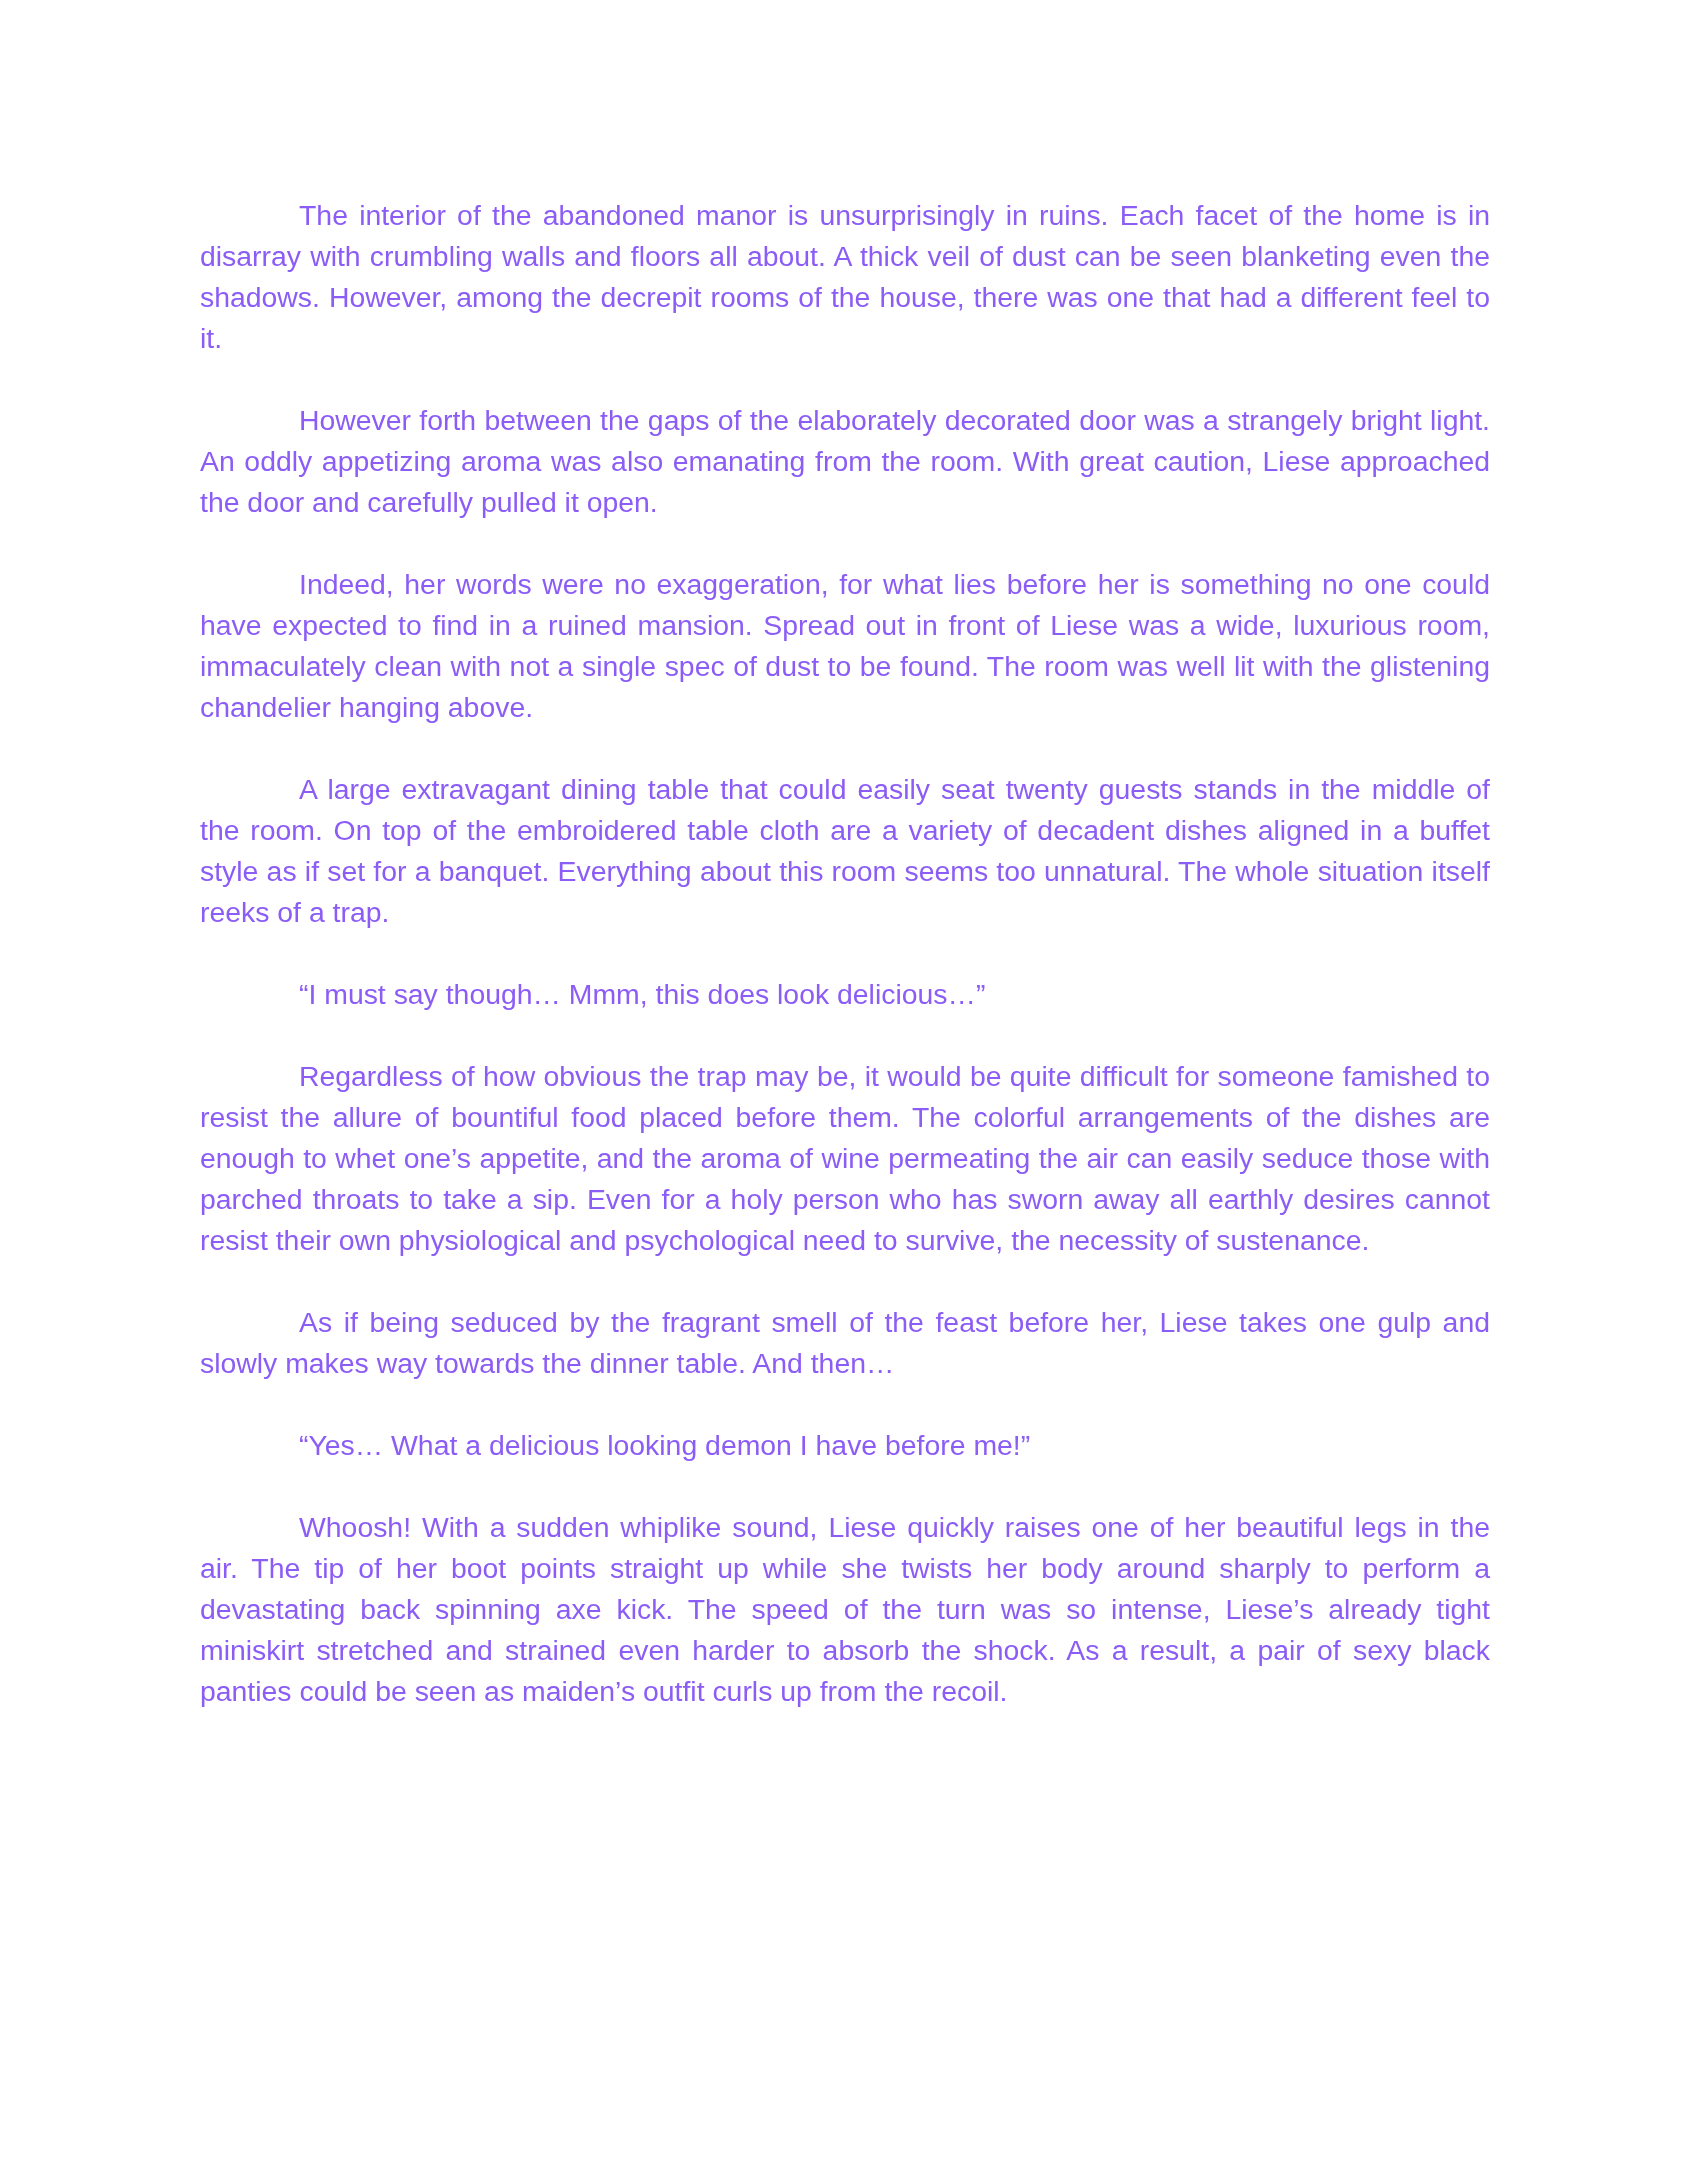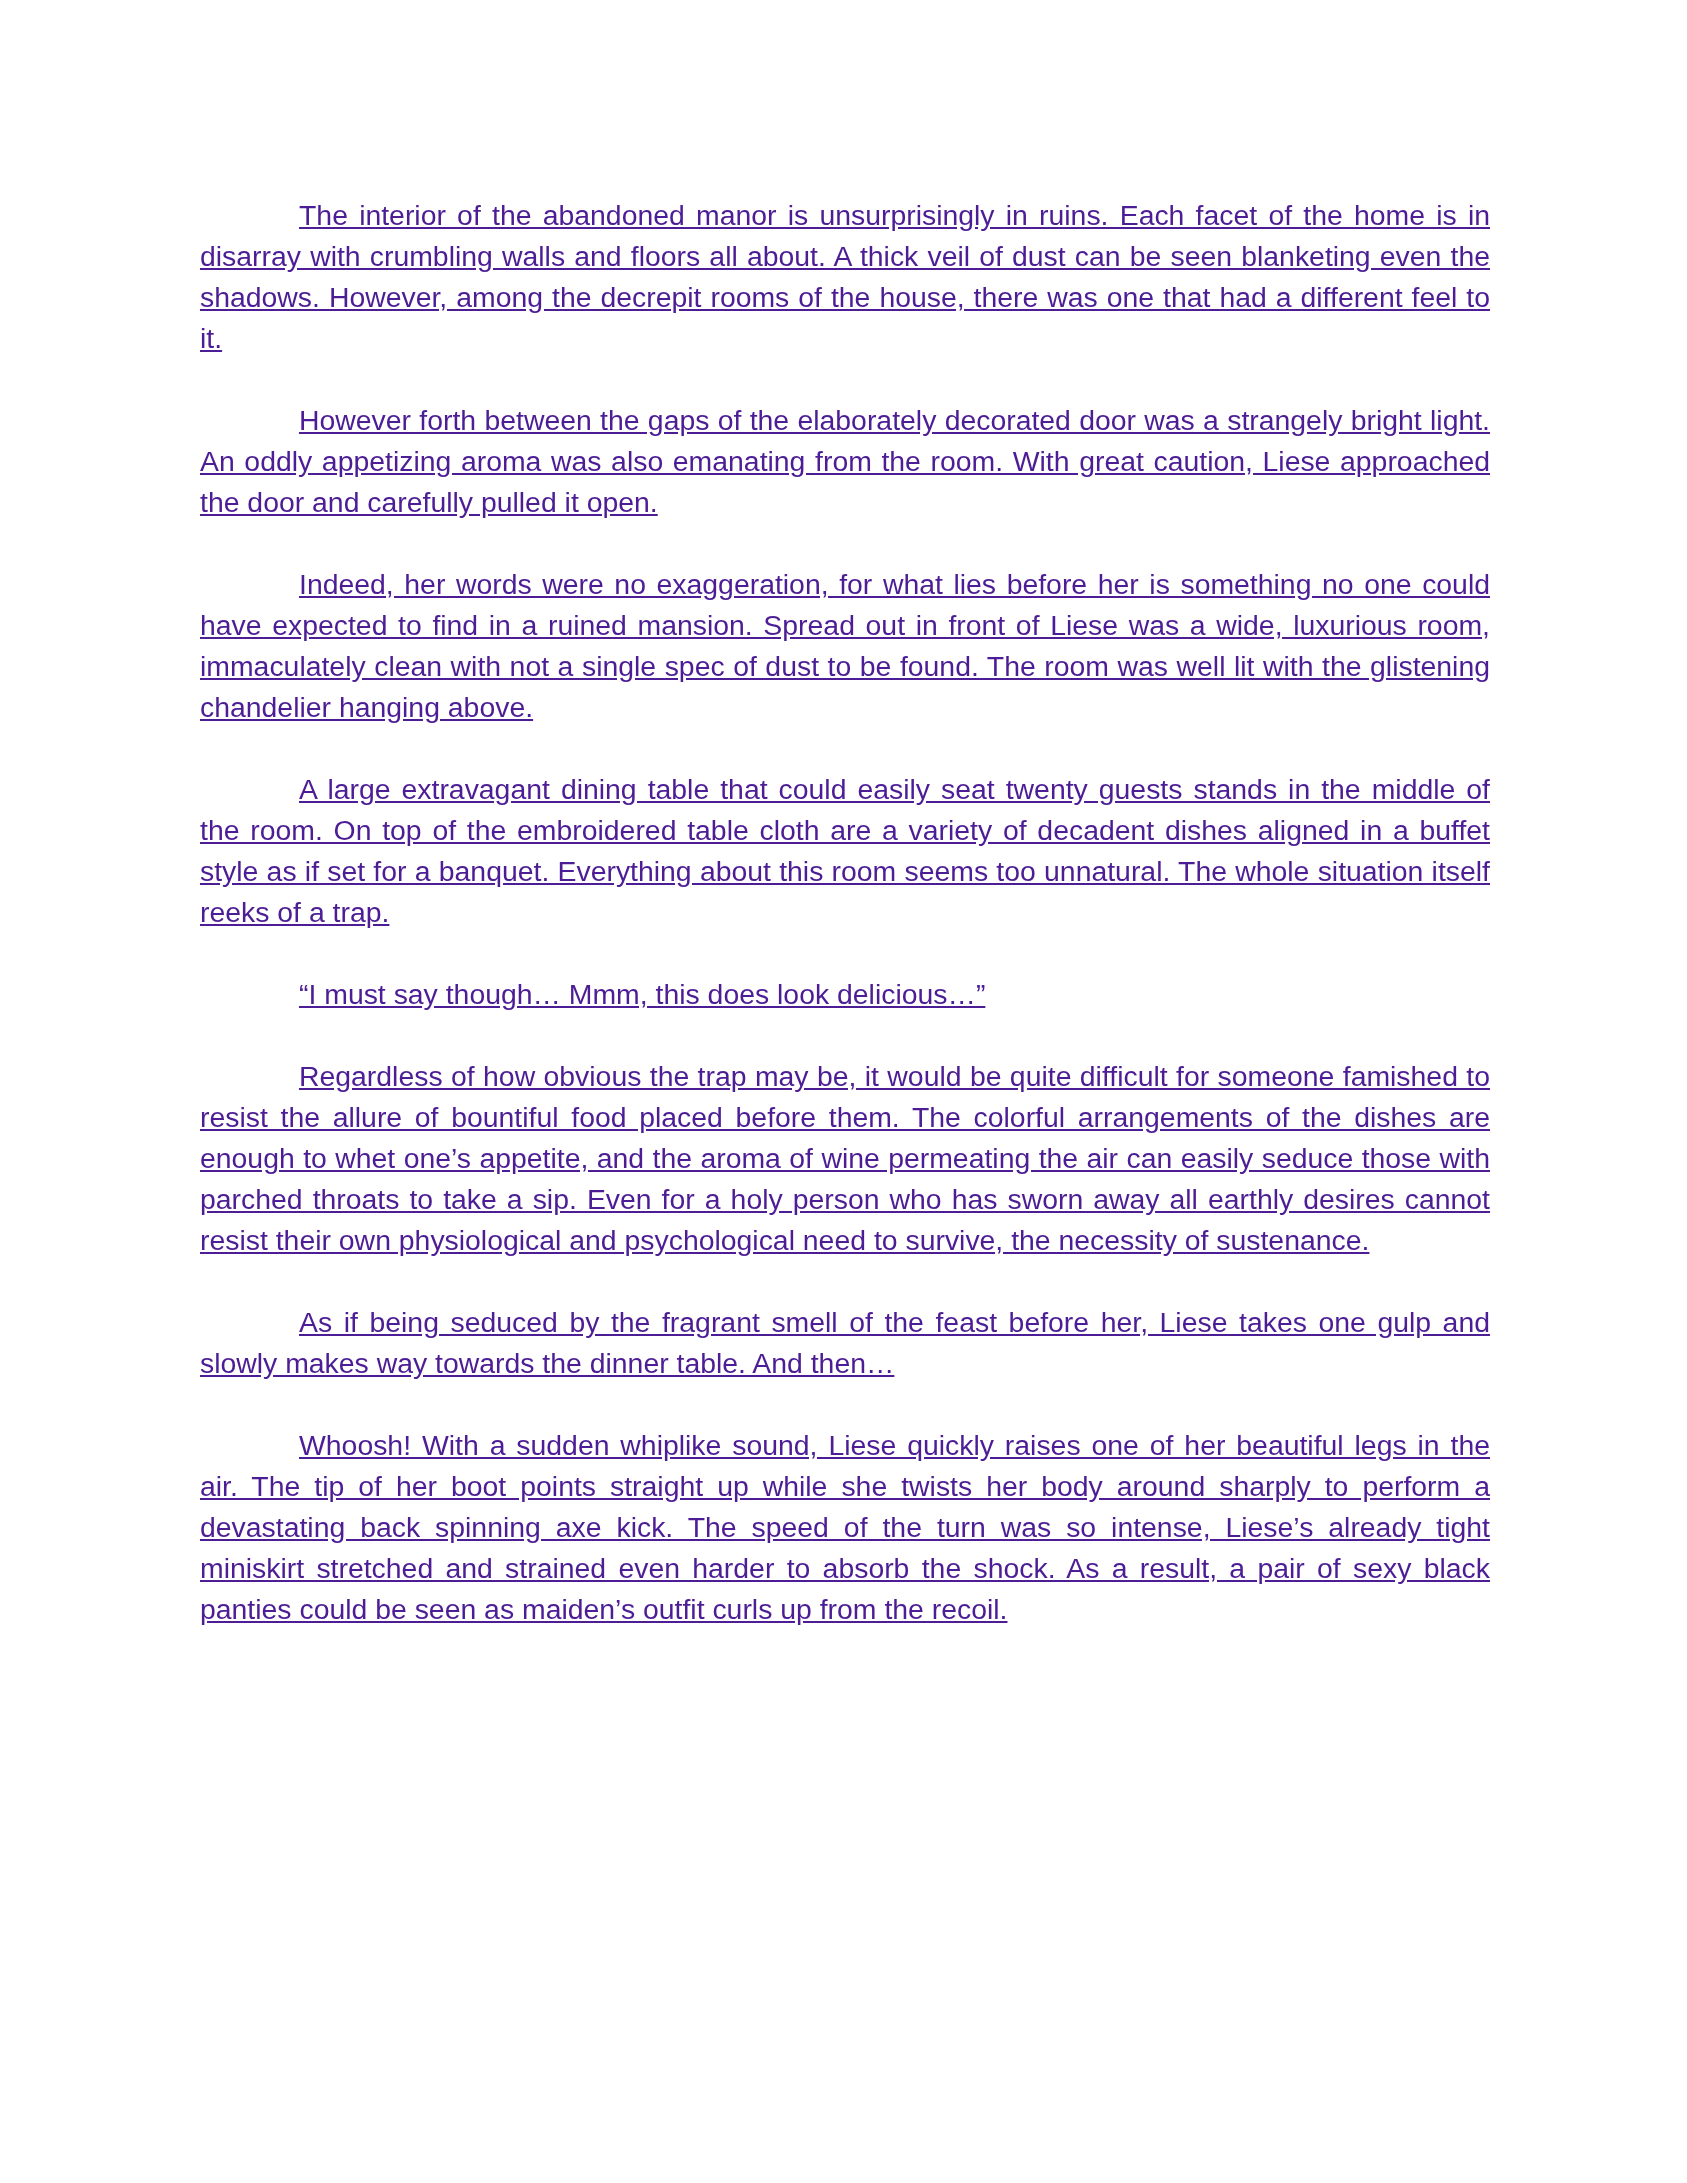--- a/index.html
+++ b/index.html
@@ -19,36 +19,36 @@
   .text-block {
     position: absolute;
     left: 200px;
     top: 195px;
     width: 1290px;
   }
   .text-block p {
     font-family: "Liberation Sans", "DejaVu Sans", sans-serif;
     font-size: 28.4px;
     line-height: 41px;
-    color: #4c1d95;
+    color: #8b5cf6;
     text-align: justify;
     text-indent: 99px;
     margin: 0 0 41px 0;
     word-spacing: normal;
-    text-decoration: underline;
   }
 </style>
 </head>
 <body>
 
 <div class="page">
   <div class="text-block">
     <p>The interior of the abandoned manor is unsurprisingly in ruins. Each facet of the home is in disarray with crumbling walls and floors all about. A thick veil of dust can be seen blanketing even the shadows. However, among the decrepit rooms of the house, there was one that had a different feel to it.</p>
     <p>However forth between the gaps of the elaborately decorated door was a strangely bright light. An oddly appetizing aroma was also emanating from the room. With great caution, Liese approached the door and carefully pulled it open.</p>
     <p>Indeed, her words were no exaggeration, for what lies before her is something no one could have expected to find in a ruined mansion. Spread out in front of Liese was a wide, luxurious room, immaculately clean with not a single spec of dust to be found. The room was well lit with the glistening chandelier hanging above.</p>
     <p>A large extravagant dining table that could easily seat twenty guests stands in the middle of the room. On top of the embroidered table cloth are a variety of decadent dishes aligned in a buffet style as if set for a banquet. Everything about this room seems too unnatural. The whole situation itself reeks of a trap.</p>
     <p>“I must say though… Mmm, this does look delicious…”</p>
     <p>Regardless of how obvious the trap may be, it would be quite difficult for someone famished to resist the allure of bountiful food placed before them. The colorful arrangements of the dishes are enough to whet one’s appetite, and the aroma of wine permeating the air can easily seduce those with parched throats to take a sip. Even for a holy person who has sworn away all earthly desires cannot resist their own physiological and psychological need to survive, the necessity of sustenance.</p>
     <p>As if being seduced by the fragrant smell of the feast before her, Liese takes one gulp and slowly makes way towards the dinner table. And then…</p>
+    <p>“Yes… What a delicious looking demon I have before me!”</p>
     <p>Whoosh! With a sudden whiplike sound, Liese quickly raises one of her beautiful legs in the air. The tip of her boot points straight up while she twists her body around sharply to perform a devastating back spinning axe kick. The speed of the turn was so intense, Liese’s already tight miniskirt stretched and strained even harder to absorb the shock. As a result, a pair of sexy black panties could be seen as maiden’s outfit curls up from the recoil.</p>
   </div>
 </div>
 
 
 </body></html>

